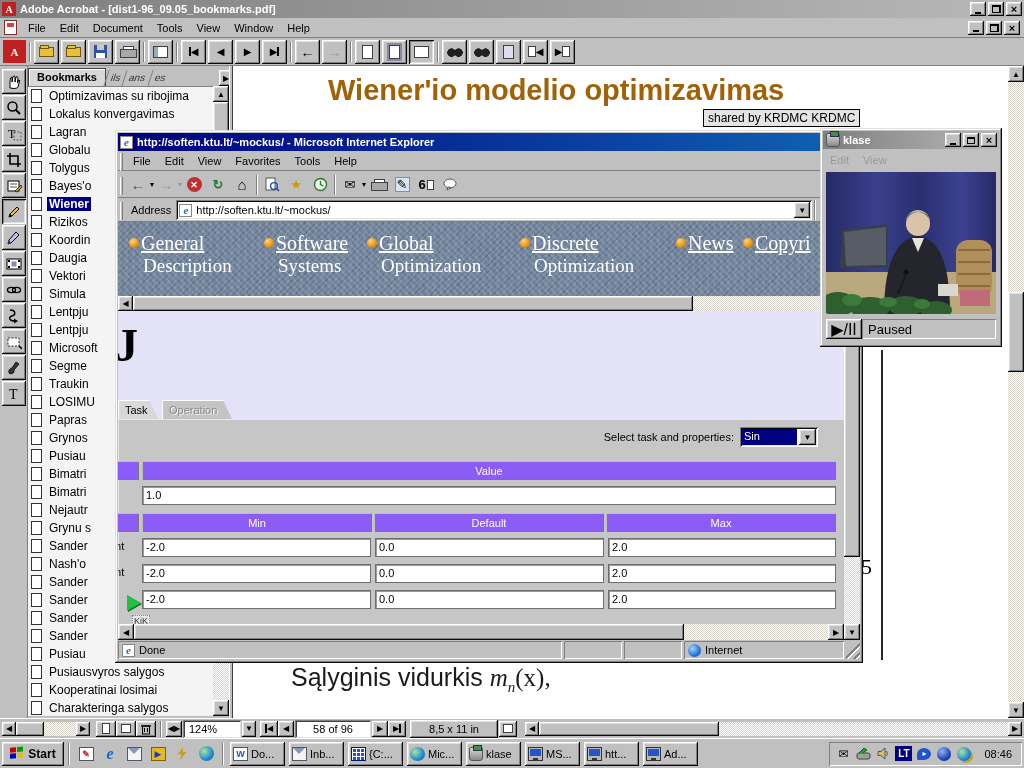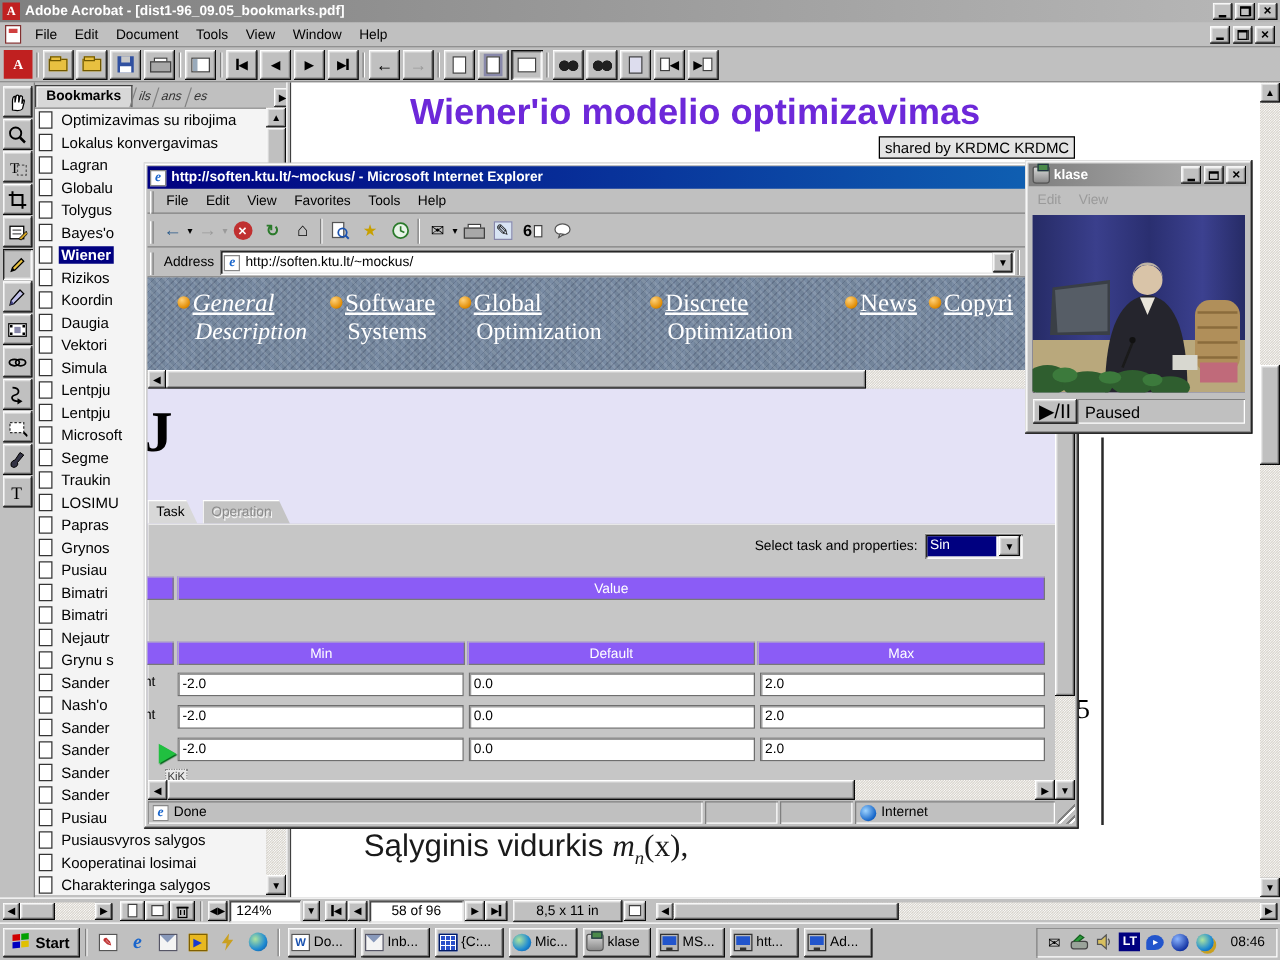--- a/index.html
+++ b/index.html
@@ -73,21 +73,21 @@
   .bm-page { width:11px; height:14px; background:#fff; border:1px solid #333; margin-right:5px; flex:none; }
   .bm-label { font-size:12px; color:#000; padding:0 2px; }
   .bm-item.selected .bm-label { background:#000080; color:#fff; font-weight:bold; }
   .ac-bm-vscroll { position:absolute; top:86px; left:213px; width:16px; height:630px; }
   .ac-splitter { position:absolute; top:66px; left:229px; width:4px; height:652px; background:#c0c0c0; border-left:1px solid #fff; border-right:1px solid #404040; }
   .sbtn { width:16px; height:16px; font-size:8px; }
   .vthumb { position:absolute; left:0; width:16px; }
   .hthumb { position:absolute; top:0; height:14px; }
 
   .ac-doc { position:absolute; top:66px; left:233px; width:775px; height:652px; background:#fff; overflow:hidden; }
-  .pdf-title { position:absolute; top:8px; left:95px; font-size:29px; font-weight:bold; color:#6d28d9; letter-spacing:0px; }
+  .pdf-title { position:absolute; top:8px; left:95px; font-size:29px; font-weight:bold; color:#a16207; letter-spacing:0px; }
   .shared-box { position:absolute; top:43px; left:470px; border:1px solid #000; background:#e4e4e4; padding:1px 4px; font-size:12px; }
   .pdf-line { position:absolute; left:58px; font-size:25px; color:#1a1a1a; }
   .pdf-math { font-family:"Liberation Serif", serif; font-style:italic; }
   .pdf-math sub { font-size:15px; font-style:italic; }
   .pdf-frag5 { position:absolute; left:628px; top:488px; font-size:22px; font-family:"Liberation Serif",serif; }
   .pdf-vline { position:absolute; left:648px; top:284px; width:2px; height:310px; background:#2a2a2a; }
   .ac-doc-vscroll { position:absolute; top:66px; left:1008px; width:16px; height:652px; }
 
   .ac-statusbar { position:absolute; top:718px; left:0; width:1024px; height:20px; background:#c0c0c0; display:flex; align-items:center; border-top:1px solid #fff; }
   .st-box { height:18px; display:flex; align-items:center; padding:0 6px; margin:0 1px; }
@@ -106,21 +106,21 @@
     background-color:#72849a;
     background-image:
       repeating-linear-gradient(45deg, rgba(255,255,255,.10) 0 2px, transparent 2px 5px),
       repeating-linear-gradient(135deg, rgba(0,0,30,.14) 0 1px, transparent 1px 4px),
       repeating-linear-gradient(90deg, rgba(140,160,190,.25) 0 3px, transparent 3px 7px); }
   .nav-item { position:absolute; top:10px; font-family:"Liberation Serif", serif; font-size:20px; color:#fff; white-space:nowrap; }
   .nav-item .bullet { display:inline-block; width:10px; height:10px; border-radius:50%; margin-right:2px;
       background:radial-gradient(circle at 35% 30%, #ffd27a, #e08a00 70%, #7a4a00); vertical-align:2px; }
   .nav-item .l1 { text-decoration:underline; }
   .nav-item .l2 { display:block; margin-left:14px; font-size:19px; }
-  .nav-item:nth-child(1){ left:24px;font-style:italic; } .nav-item:nth-child(2){ left:146px; }
+  .nav-item:nth-child(1){ left:11px; } .nav-item:nth-child(2){ left:146px; }
   .nav-item:nth-child(3){ left:249px; } .nav-item:nth-child(4){ left:402px; }
   .nav-item:nth-child(5){ left:558px; } .nav-item:nth-child(6){ left:625px; }
   .banner-hscroll { position:absolute; top:74px; left:0; width:742px; height:15px; }
 
   .mainframe { position:absolute; top:89px; left:0; width:742px; height:329px; background:#e4e2f6; overflow:hidden; }
   .bigJ { position:absolute; left:-3px; top:8px; font-family:"Liberation Serif",serif; font-weight:bold; font-size:46px; color:#000; }
   .jtab { position:absolute; top:0; height:19px; padding:3px 8px 0 6px; font-size:11px;
       clip-path:polygon(0 0, calc(100% - 9px) 0, 100% 100%, 0 100%);
       background:#d8d8d8; border-top:1px solid #fff; border-left:1px solid #fff; }
   .jtab.task { left:0; width:40px; z-index:2; }
@@ -740,20 +740,21 @@
           <span class="sel-label">Select task and properties:</span>
           <span class="awt-choice sunk">
             <span class="val">Sin</span>
             <span class="dbtn b ctr">▼</span>
           </span>
 
           <div class="hdrbar" style="left:-9px;top:42px;width:30px;height:19px;"></div>
           <div class="hdrbar" style="left:24px;top:42px;width:694px;height:19px;">
               <span>Value</span>
             </div>
+          <div class="ainput" style="left:24px;top:67px;width:694px;height:19px;"><span>1.0</span></div>
 
           <div class="hdrbar" style="left:-9px;top:94px;width:30px;height:19px;"></div>
           <div style="position:absolute;left:24px;top:94px;width:694px;height:19px;display:flex;gap:2px;">
               <div class="hdrbar" style="position:static;flex:1;height:19px;">
                 <span>Min</span>
               </div>
               <div class="hdrbar" style="position:static;flex:1;height:19px;">
                 <span>Default</span>
               </div>
               <div class="hdrbar" style="position:static;flex:1;height:19px;">

